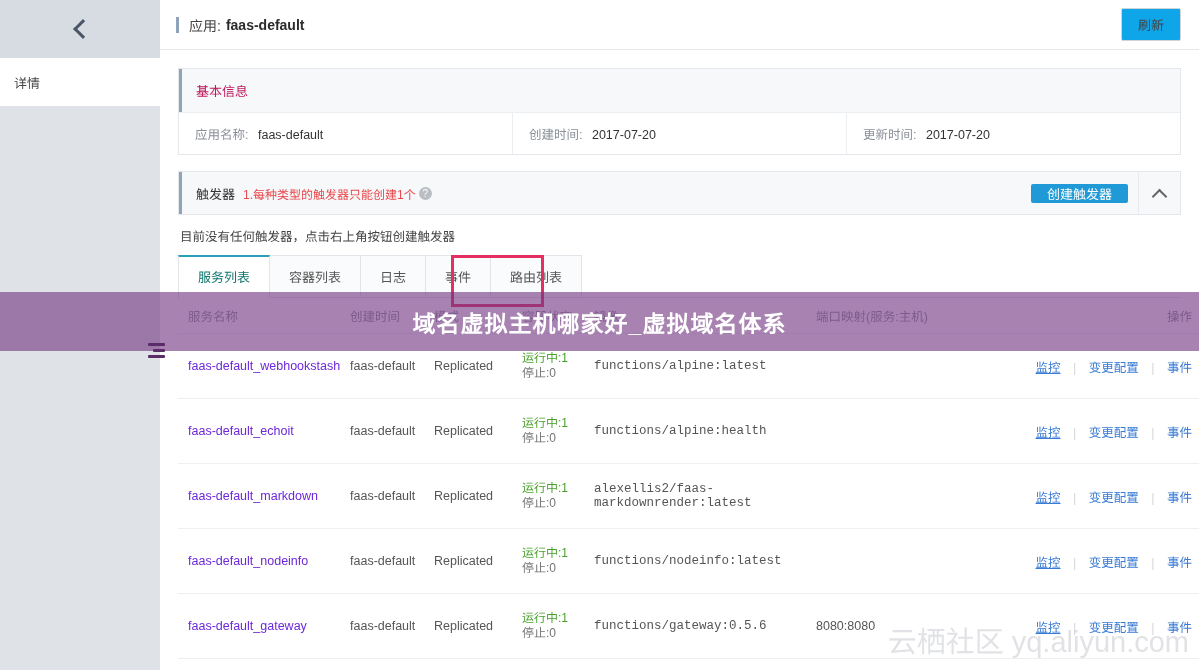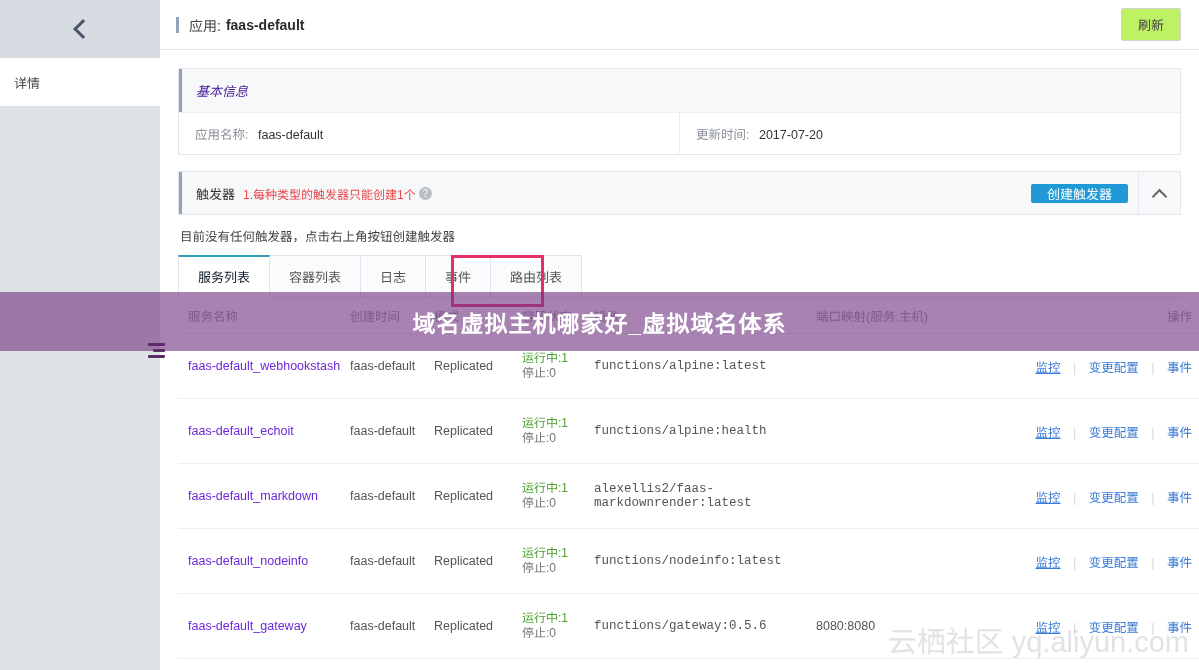--- a/index.html
+++ b/index.html
@@ -69,42 +69,42 @@
     display: inline-block;
     width: 3px; height: 16px;
     background: #8fa4b8;
     margin-right: 10px;
   }
   .page-title .t-label { color: #444; font-weight: normal; }
   .page-title .t-value { font-weight: bold; color: #2b2b2b; margin-left: 5px; }
   .spacer { flex: 1; }
   .btn-refresh {
     border: 1px solid #d0d4d9;
-    background: #bef264;
+    background: #0ea5e9;
     border-radius: 2px;
     padding: 6px 16px;
     font-size: 13px; color: #444;
     cursor: pointer;
     font-family: inherit;
   }
 
   
   .panel {
     margin: 18px 18px 0 18px;
     border: 1px solid #e3e6ea;
     background: #fff;
   }
   .panel-head {
     background: #f7f8fa;
     border-left: 3px solid #8fa4b8;
     padding: 12px 14px;
     font-size: 13px;
     display: flex; align-items: center;
   }
-  .panel-head .head-title { color: #4c1d95; font-style: italic; }
+  .panel-head .head-title { color: #be185d; }
   .warn-text { color: #e8484c; font-size: 12px; margin-left: 8px; }
   .help-icon {
     display: inline-block;
     width: 13px; height: 13px; line-height: 13px;
     border-radius: 50%;
     background: #b9bec4; color: #fff;
     font-size: 10px; text-align: center;
     margin-left: 3px; vertical-align: middle;
     cursor: pointer;
   }
@@ -176,21 +176,21 @@
     color: #555;
     background: #fafbfc;
     border: 1px solid #e1e4e8;
     border-bottom: none;
     margin-right: -1px;
     cursor: pointer;
     position: relative;
   }
   .tab.active {
     background: #fff;
-    color: #0f172a;
+    color: #0f766e;
     border-top: 2px solid #2b9fb8;
     padding-top: 10px;
     z-index: 2;
     text-align: right;
   }
   .tab.active::after {
     content: "";
     position: absolute; left: 0; right: 0; bottom: -1px; height: 1px;
     background: #fff;
   }
@@ -312,20 +312,24 @@
     <div class="panel">
       <div class="panel-head">
         <span class="head-title">基本信息</span>
       </div>
       <div class="info-row">
         <div class="info-cell">
           <span class="k">应用名称:</span>
           <span class="v">faas-default</span>
         </div>
         <div class="info-cell">
+          <span class="k">创建时间:</span>
+          <span class="v">2017-07-20</span>
+        </div>
+        <div class="info-cell">
           <span class="k">更新时间:</span>
           <span class="v">2017-07-20</span>
         </div>
       </div>
     </div>
 
     <div class="panel" style="margin-top:16px;border:1px solid #e3e6ea;">
       <div class="trig-head">
         <span class="head-title">触发器</span>
         <span class="warn-text">1.每种类型的触发器只能创建1个</span>

